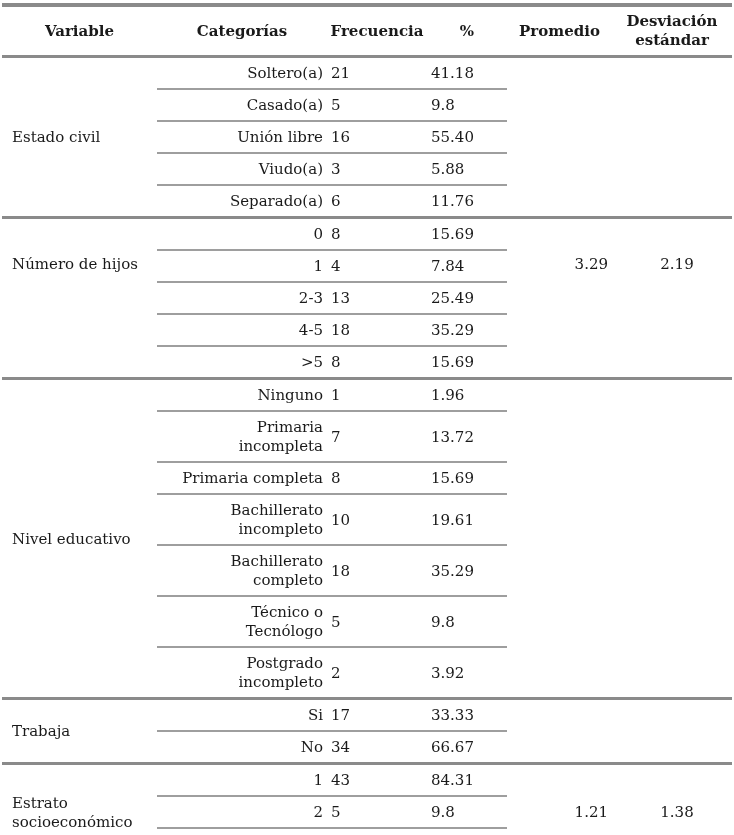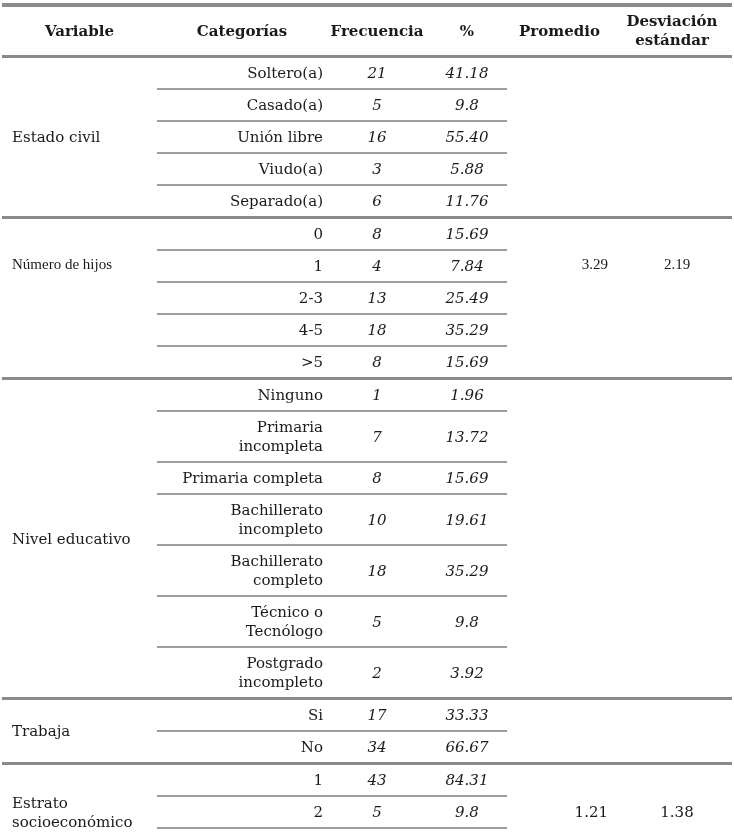--- a/index.html
+++ b/index.html
@@ -51,29 +51,29 @@
     text-align:left;
     padding-left:10px;
     white-space:pre-line;
     margin-top:28px;
   }
   td.cat-cell{
     text-align:right;
     padding-left:4px;
     white-space:pre-line;
   }
-  td.num-cell{text-align:center;font-style:italic;}
+  td.num-cell{text-align:left;}
   td.prom-cell{text-align:right;padding-left:10px;}
   td.sd-cell{text-align:center;padding-left:14px;}
   
   td.inner{border-top:2px solid var(--border-thin);}
   
   tr.section-start td{border-top:3px solid var(--border-thick);}
   
-  td.offset-top{vertical-align:top;padding-top:36px;font-family:Liberation Serif, serif;}
+  td.offset-top{vertical-align:top;padding-top:36px;}
 </style>
 </head>
 <body>
 
 <div class="page">
   <table class="stats-table">
     <colgroup>
       <col class="c-var">
         <col class="c-cat">
         <col class="c-freq">

